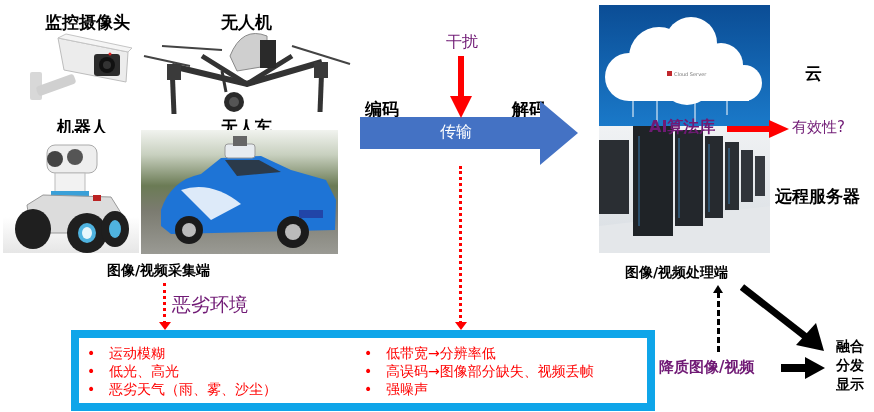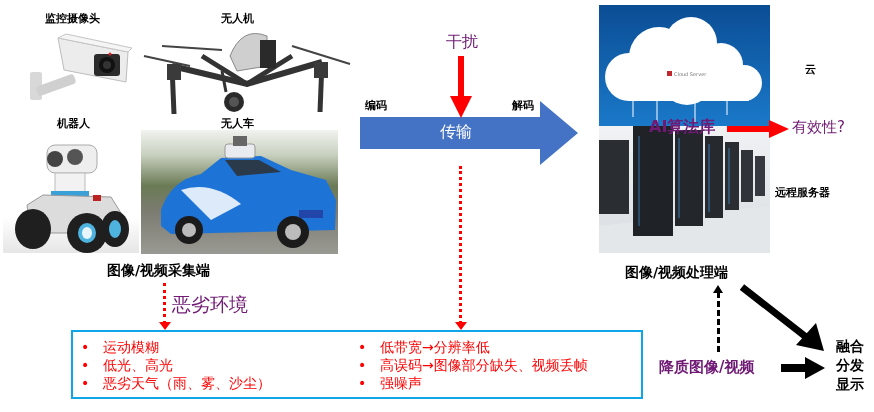--- a/index.html
+++ b/index.html
@@ -1,22 +1,22 @@
 <!DOCTYPE html>
 <html><head>
 <meta charset="utf-8">
 <style>
   html, body { margin:0; padding:0; background:#ffffff; }
   body { width:874px; height:412px; position:relative; overflow:hidden;
          font-family:"DejaVu Sans","Liberation Sans",sans-serif; }
   .abs { position:absolute; }
-  .lbl { font-weight:bold; color:#000; font-size:11px; white-space:nowrap; }
+  .lbl { font-weight:bold; color:#000; font-size:17px; white-space:nowrap; }
   .red { color:#701a75; }
   .photo { position:absolute; overflow:hidden; }
-  .box { position:absolute; border:2px solid #0ea5e9; background:#fff; }
+  .box { position:absolute; border:8px solid #0ea5e9; background:#fff; }
   .bullet-list { list-style:none; margin:0; padding:0; }
   .bullet-list li { position:relative; padding-left:30px; font-size:14px; line-height:18px;
                     color:#ff0000; white-space:nowrap; }
   .bullet-list li::before { content:"•"; position:absolute; left:8px; top:0; color:#ff0000; }
 </style>
 </head>
 <body>
 
 <div class="abs lbl" style="left:45px;top:11px;">监控摄像头</div>
 <div class="abs lbl" style="left:221px;top:11px;">无人机</div>

